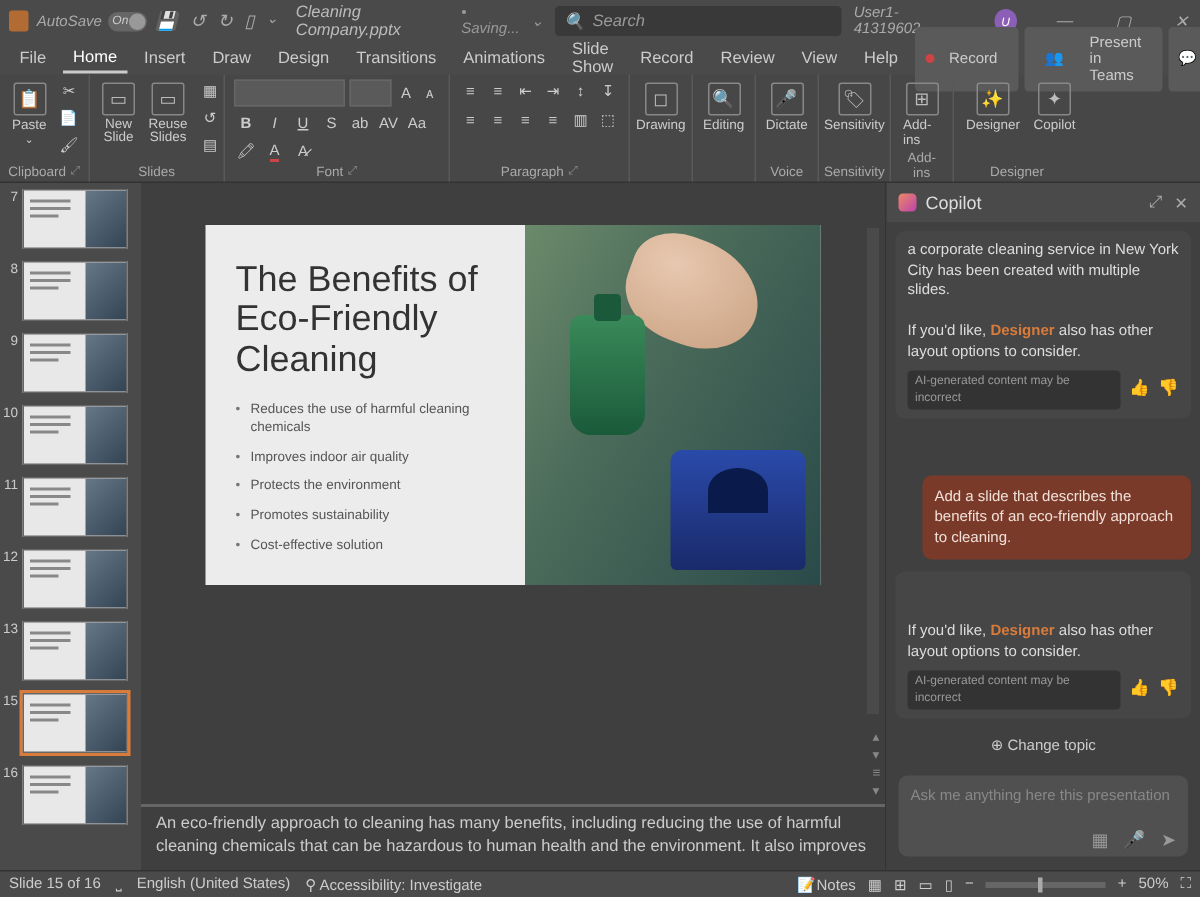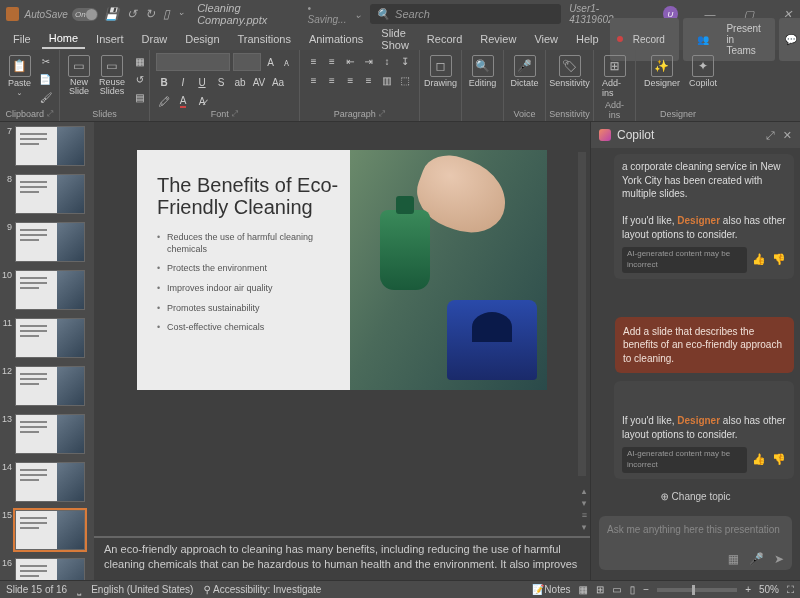--- a/index.html
+++ b/index.html
@@ -47,39 +47,39 @@
 .thumb .timg { position:absolute; right:0; top:0; width:40%; height:100%; background:linear-gradient(135deg,#678,#345); }
 .thumb .tlines { position:absolute; left:4px; top:6px; width:40%; }
 .thumb .tlines div { height:2px; background:#888; margin-bottom:3px; }
 
 .canvas-area { flex:1; background:#3f3f3f; display:flex; flex-direction:column; position:relative; }
 .slide-stage { flex:1; display:flex; justify-content:center; padding:28px 20px 10px 20px; position:relative;}
 .vscroll { position:absolute; right:2px; top:30px; bottom:60px; width:10px; }
 .vscroll .track { width:8px; height:100%; background:#4a4a4a; }
 .slide { width:410px; height:240px; background:#ececec; display:flex; position:relative; }
 .slide-text { width:52%; padding:24px 8px 10px 20px; }
-.slide-text h1 { font-size:20px; color:#333; font-weight:400; line-height:1.1; margin-bottom:14px;}
+.slide-text h1 { font-size:24px; color:#333; font-weight:400; line-height:1.1; margin-bottom:14px;}
 .slide-text ul { list-style:none; font-size:9px; color:#555; }
 .slide-text li { margin-bottom:8px; position:relative; padding-left:10px; line-height:1.3;}
 .slide-text li:before { content:"•"; position:absolute; left:0; color:#777; }
 .slide-img { width:48%; background:linear-gradient(120deg,#6b8a6b 0%,#4a6a5a 40%,#2a4a4a 100%); position:relative; overflow:hidden; }
 .hand { position:absolute; top:10px; right:40px; width:90px; height:70px; background:radial-gradient(ellipse at 30% 30%,#e8c8b0,#c8a080); border-radius:40% 60% 50% 50%; transform:rotate(20deg);}
 .bottle { position:absolute; top:60px; left:30px; width:50px; height:80px; background:linear-gradient(#3a8a5a,#1a5a3a); border-radius:8px 8px 14px 14px;}
 .bottle:before { content:""; position:absolute; top:-14px; left:16px; width:18px; height:18px; background:#1a5a3a; border-radius:3px;}
 .bin { position:absolute; bottom:10px; right:10px; width:90px; height:80px; background:linear-gradient(#2a4aaa,#1a2a6a); border-radius:8px 8px 4px 4px; }
 .bin:before{ content:""; position:absolute; top:12px; left:25px; width:40px; height:30px; background:#0a1a4a; border-radius:50% 50% 0 0;}
 
 .notes { height:44px; border-top:2px solid #666; padding:4px 10px; font-size:11px; color:#ccc; line-height:1.35; overflow:hidden; }
 
 .copilot { width:210px; background:#4a4a4a; border-left:1px solid #333; display:flex; flex-direction:column; }
 .copilot-header { height:26px; display:flex; align-items:center; padding:0 8px; gap:6px; color:#ddd; font-size:12px; }
 .copilot-header .spark { width:12px; height:12px; background:linear-gradient(135deg,#e86,#b4a); border-radius:3px; }
 .copilot-header .hbtns { margin-left:auto; display:flex; gap:8px; color:#aaa; font-size:11px;}
 .copilot-body { flex:1; background:#404040; padding:6px; display:flex; flex-direction:column; gap:8px; overflow:hidden; }
-.msg { font-size:10px; line-height:1.35; color:#ddd;margin-left:17px; }
+.msg { font-size:10px; line-height:1.35; color:#ddd; }
 .msg.assistant { background:#464646; padding:6px 8px; border-radius:6px; }
 .msg.user { background:#7a3a2a; padding:8px; border-radius:6px; margin-left:18px; color:#f0e0d8;margin-top:30px;}
 .msg .designer { color:#d97b3a; font-weight:600; }
 .disclaim { display:flex; align-items:center; gap:6px; margin-top:6px;}
 .disclaim-pill { background:#333; font-size:8px; color:#999; padding:2px 5px; border-radius:3px;}
 .thumbsicons { margin-left:auto; display:flex; gap:6px; color:#888; font-size:11px;}
 .change-topic { font-size:10px; color:#ccc; text-align:center; padding:4px; }
 .copilot-input { background:#505050; border-radius:6px; padding:8px 8px 4px 8px; margin:2px; }
 .copilot-input .prompt { font-size:10px; color:#888; min-height:22px;}
 .copilot-input .inrow { display:flex; gap:10px; justify-content:flex-end; color:#999; font-size:12px; margin-top:6px;}
@@ -382,31 +382,20 @@
         <div class="thumb ">
           <div class="tlines">
             <div></div>
             <div></div>
             <div style="width:70%"></div>
           </div>
           <div class="timg"></div>
         </div>
       </div>
       <div class="thumb-item">
-        <div class="thumb-num">14</div>
-        <div class="thumb ">
-          <div class="tlines">
-            <div></div>
-            <div></div>
-            <div style="width:70%"></div>
-          </div>
-          <div class="timg"></div>
-        </div>
-      </div>
-      <div class="thumb-item">
         <div class="thumb-num">15</div>
         <div class="thumb selected">
           <div class="tlines">
             <div></div>
             <div></div>
             <div style="width:70%"></div>
           </div>
           <div class="timg"></div>
         </div>
       </div>
@@ -423,24 +412,24 @@
       </div>
     </div>
 
   <div class="canvas-area">
     <div class="slide-stage">
       <div class="slide">
         <div class="slide-text">
           <h1>The Benefits of Eco-Friendly Cleaning</h1>
           <ul id="bullets">
               <li>Reduces the use of harmful cleaning chemicals</li>
+              <li>Improves indoor air quality</li>
               <li>Protects the environment</li>
-              <li>Improves indoor air quality</li>
               <li>Promotes sustainability</li>
-              <li>Cost-effective chemicals</li>
+              <li>Cost-effective solution</li>
             </ul>
         </div>
         <div class="slide-img">
           <div class="hand"></div>
             <div class="bottle"></div>
             <div class="bin"></div>
         </div>
       </div>
       <div class="vscroll">
           <div class="track"></div>

